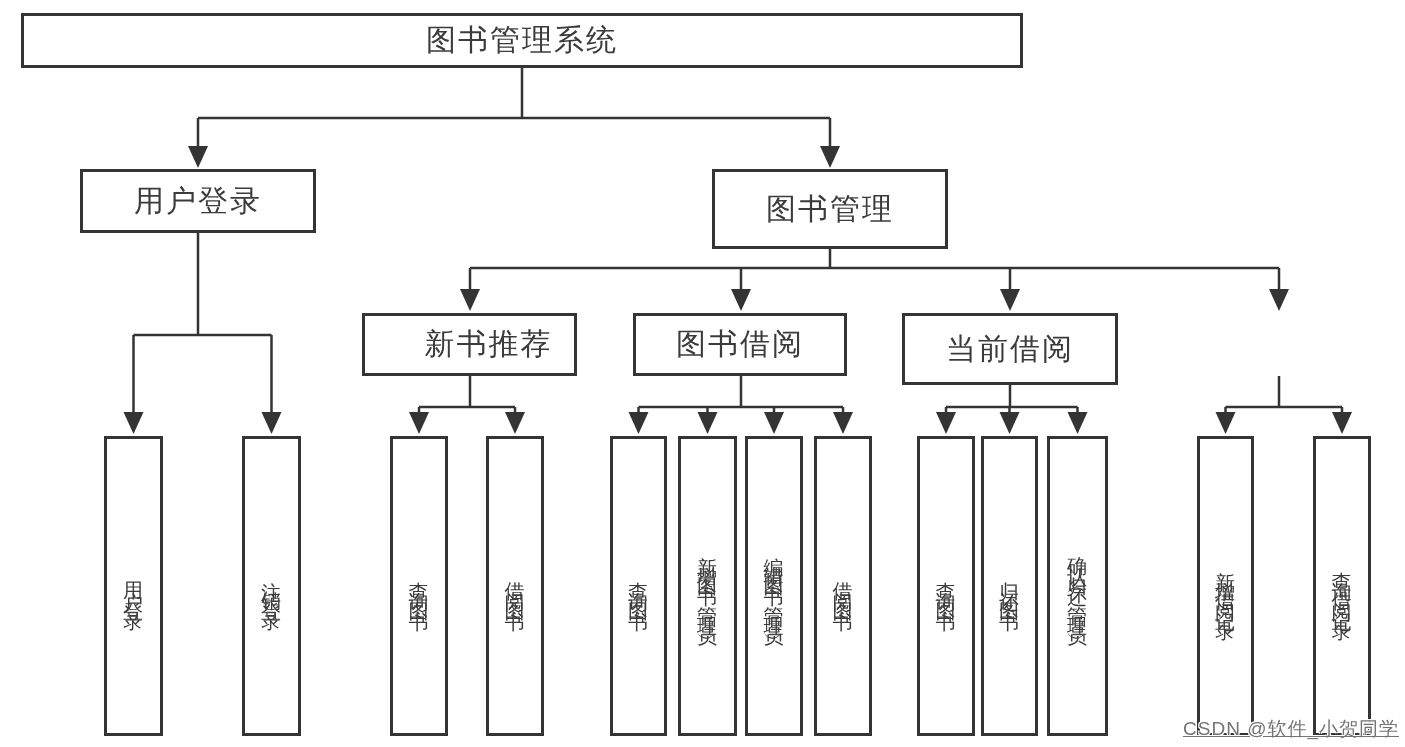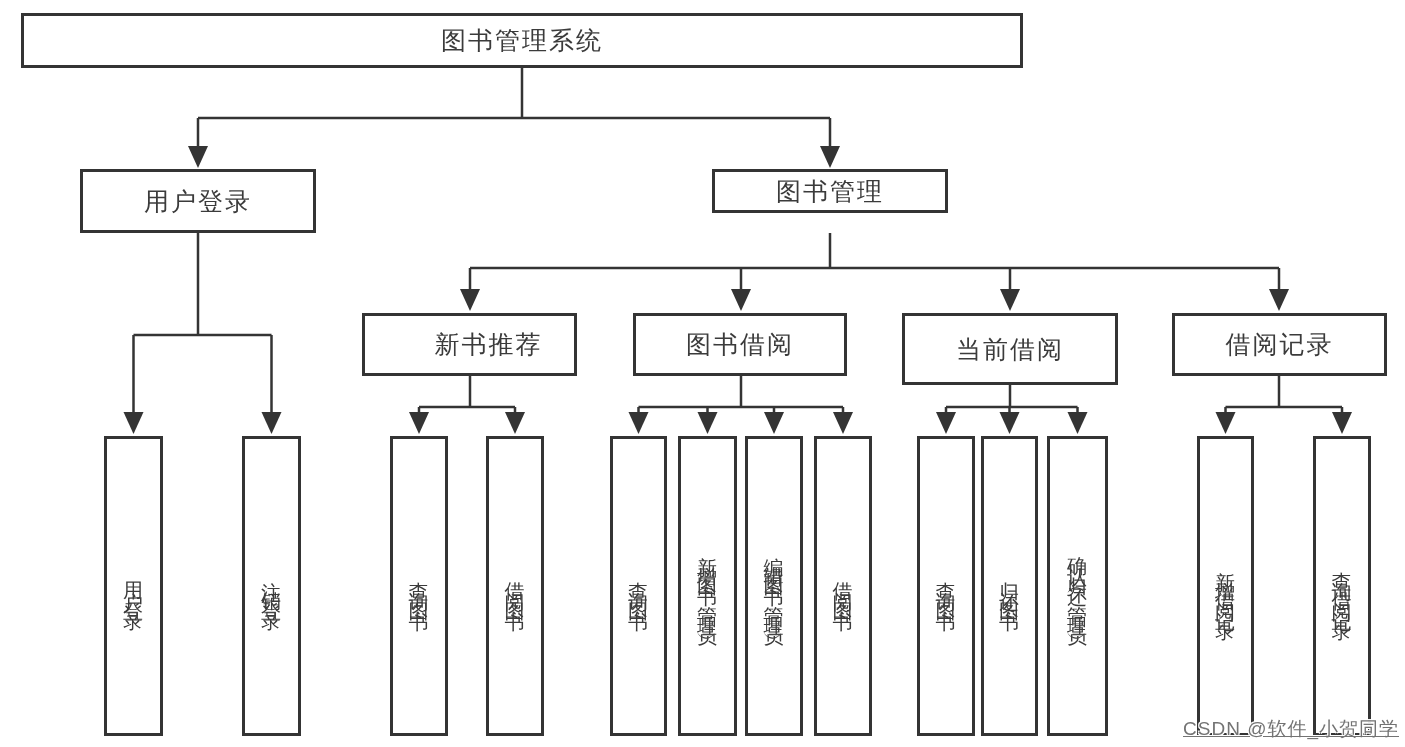--- a/index.html
+++ b/index.html
@@ -26,21 +26,21 @@
     position: absolute;
     box-sizing: border-box;
     border: 3px solid #343434;
     background: #ffffff;
     display: flex;
     align-items: center;
     justify-content: center;
     color: #3b3b3b;
   }
   .box.hlabel span {
-    font-size: 25px;
+    font-size: 30px;
     letter-spacing: 2px;
     color: #3b3b3b;
     white-space: nowrap;
   }
   .box.leaf {
     top: 436px;
     height: 300px;
   }
   .box.leaf span {
     writing-mode: vertical-rl;
@@ -116,35 +116,32 @@
     </g>
   </svg>
 
   <div class="box hlabel" style="left:21px; top:13px; width:1002px; height:55px;">
     <span>图书管理系统</span>
   </div>
 
   <div class="box hlabel" style="left:80px; top:169px; width:236px; height:64px;">
     <span>用户登录</span>
   </div>
-  <div class="box hlabel" style="left:712px; top:169px; width:236px; height:44px;">
+  <div class="box hlabel" style="left:712px; top:169px; width:236px; height:80px;">
     <span>图书管理</span>
   </div>
 
   <div class="box hlabel" style="left:362px; top:313px; width:215px; height:63px;padding-left:38px;">
     <span>新书推荐</span>
   </div>
   <div class="box hlabel" style="left:633px; top:313px; width:214px; height:63px;justify-content:center;">
     <span>图书借阅</span>
   </div>
   <div class="box hlabel" style="left:902px; top:313px; width:216px; height:72px;">
     <span>当前借阅</span>
-  </div>
-  <div class="box hlabel" style="left:1172px; top:313px; width:215px; height:63px;">
-    <span>借阅记录</span>
   </div>
 
   <div class="box leaf" style="left:104px; width:59px;">
     <span>用户登录</span>
   </div>
   <div class="box leaf" style="left:242px; width:59px;">
     <span>注销登录</span>
   </div>
 
   <div class="box leaf" style="left:390px; width:58px;">

